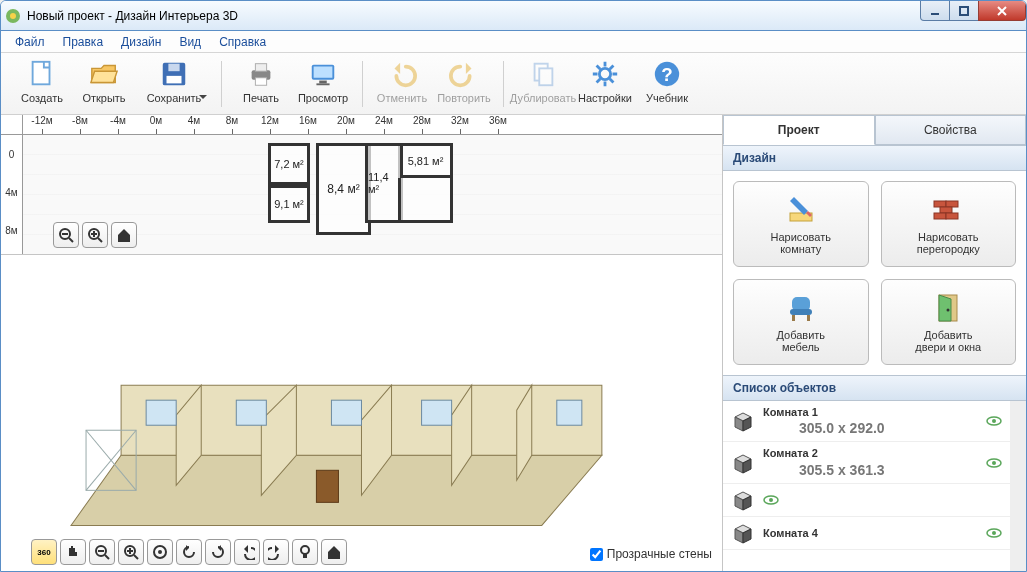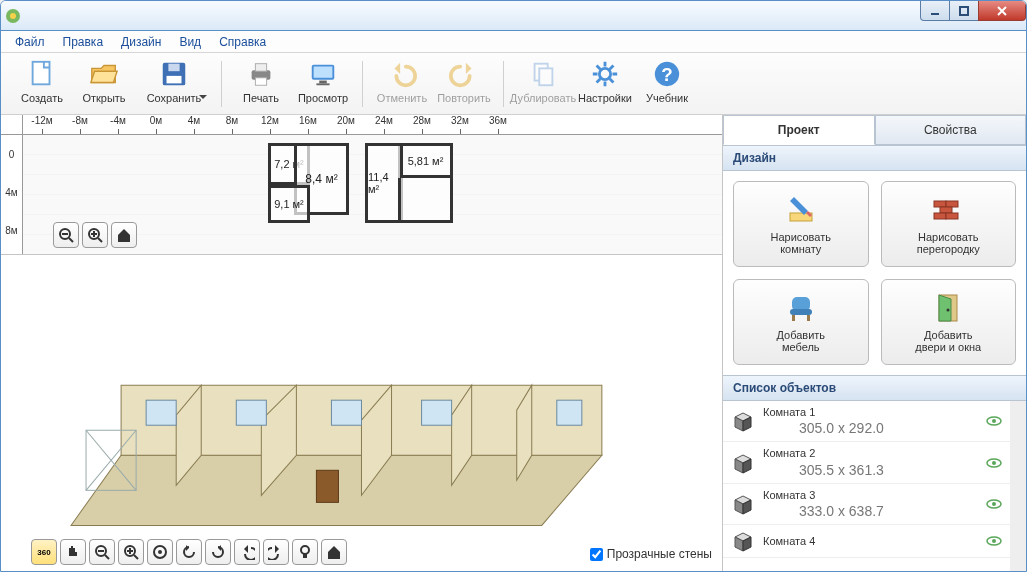--- a/index.html
+++ b/index.html
@@ -53,35 +53,36 @@
   .bigbtn { height:86px; border:1px solid #bbb; border-radius:6px; background:linear-gradient(#fefefe,#ececec); display:flex; flex-direction:column; align-items:center; justify-content:center; font-size:11px; color:#333; text-align:center; gap:4px; }
   .bigbtn .bicon { width:34px; height:34px; }
   .objlist { flex:1; overflow:auto; }
   .objrow { display:flex; align-items:center; padding:4px 8px; border-bottom:1px solid #eee; gap:8px; font-size:11px; }
   .objrow .cube { width:24px; height:24px; flex-shrink:0; }
   .objrow .info { flex:1; line-height:1.3; }
   .objrow .info .name { color:#333; }
   .objrow .info .dim { color:#777; font-size:14px;margin-left:36px; }
   .objrow .eye { width:16px; height:10px; }
   .vscroll { width:16px; background:#eee; }
-  .objlist-wrap { display:flex; flex:1; overflow:hidden; }
+  .objlist-wrap { display:flex; flex:1; overflow:hidden;font-weight:bold; }
   svg { display:block; }
 </style>
 </head>
 <body>
 
 <div class="window">
 
   <div class="titlebar">
     <span class="app-icon">
       <svg viewBox="0 0 16 16">
           <circle cx="8" cy="8" r="7" fill="#7ab85f"></circle>
           <circle cx="8" cy="8" r="3" fill="#f6d24a"></circle>
         </svg>
     </span>
+    <span class="title">Новый проект - Дизайн Интерьера 3D</span>
     <div class="win-btns">
       <div class="win-btn min">
           <svg width="10" height="10">
             <rect x="1" y="7" width="8" height="2" fill="#2b4d77"></rect>
           </svg>
         </div>
       <div class="win-btn max">
           <svg width="10" height="10">
             <rect x="1" y="1" width="8" height="8" fill="none" stroke="#2b4d77" stroke-width="2"></rect>
           </svg>
@@ -242,21 +243,21 @@
         </div>
         <div class="ruler-v">
           <span class="vt">0</span>
           <span class="vt">4м</span>
           <span class="vt">8м</span>
         </div>
         <div class="plan2d">
           <div class="floorplan">
             <div class="room2d small" style="left:0;top:0;width:42px;height:42px">7,2 м²</div>
             <div class="room2d small" style="left:130px;top:0;width:55px;height:35px">5,81 м²</div>
-            <div class="room2d" style="left:26px;top:0;width:55px;height:72px">8,4 м²</div>
+            <div class="room2d" style="left:48px;top:0;width:55px;height:92px">8,4 м²</div>
             <div class="room2d small" style="left:97px;top:0;width:38px;height:80px">11,4 м²</div>
             <div class="room2d small" style="left:0;top:42;width:42px;height:38px;top:42px">9,1 м²</div>
             <div class="room2d" style="left:130px;top:35px;width:55px;height:45px;border-top:none"></div>
           </div>
           <div class="zoom-home">
             <div class="zbtn">
                 <svg width="16" height="16">
                   <circle cx="7" cy="7" r="5" fill="none" stroke="#333" stroke-width="2"></circle>
                   <line x1="11" y1="11" x2="15" y2="15" stroke="#333" stroke-width="2"></line>
                   <line x1="4" y1="7" x2="10" y2="7" stroke="#333" stroke-width="2"></line>
@@ -485,24 +486,20 @@
               </span>
           </div>
           <div class="objrow">
             <span class="cube">
                 <svg viewBox="0 0 24 24">
                   <polygon points="4,8 12,4 20,8 12,12" fill="#ddd" stroke="#555"></polygon>
                   <polygon points="4,8 4,18 12,22 12,12" fill="#888" stroke="#555"></polygon>
                   <polygon points="20,8 20,18 12,22 12,12" fill="#555" stroke="#333"></polygon>
                 </svg>
               </span>
-            <div class="info">
-                <div class="name">Комната 3</div>
-                <div class="dim">333.0 x 638.7</div>
-              </div>
             <span class="eye">
                 <svg viewBox="0 0 16 10">
                   <ellipse cx="8" cy="5" rx="7" ry="4" fill="none" stroke="#5aa65a" stroke-width="1.5"></ellipse>
                   <circle cx="8" cy="5" r="2" fill="#5aa65a"></circle>
                 </svg>
               </span>
           </div>
           <div class="objrow">
             <span class="cube">
                 <svg viewBox="0 0 24 24">

